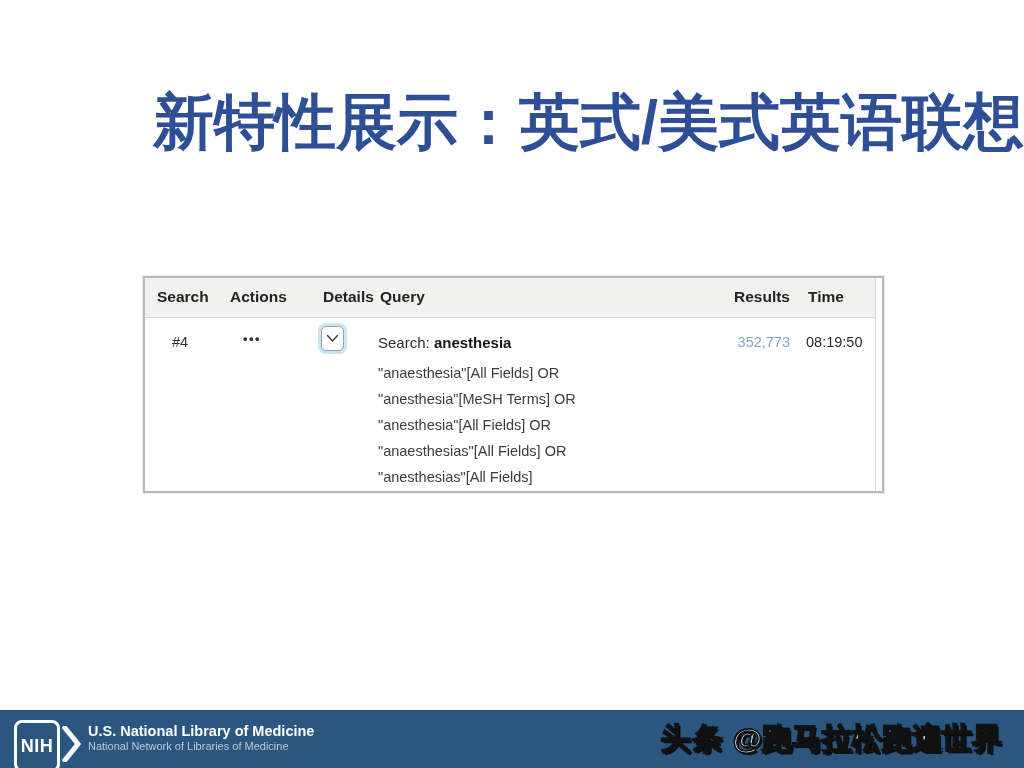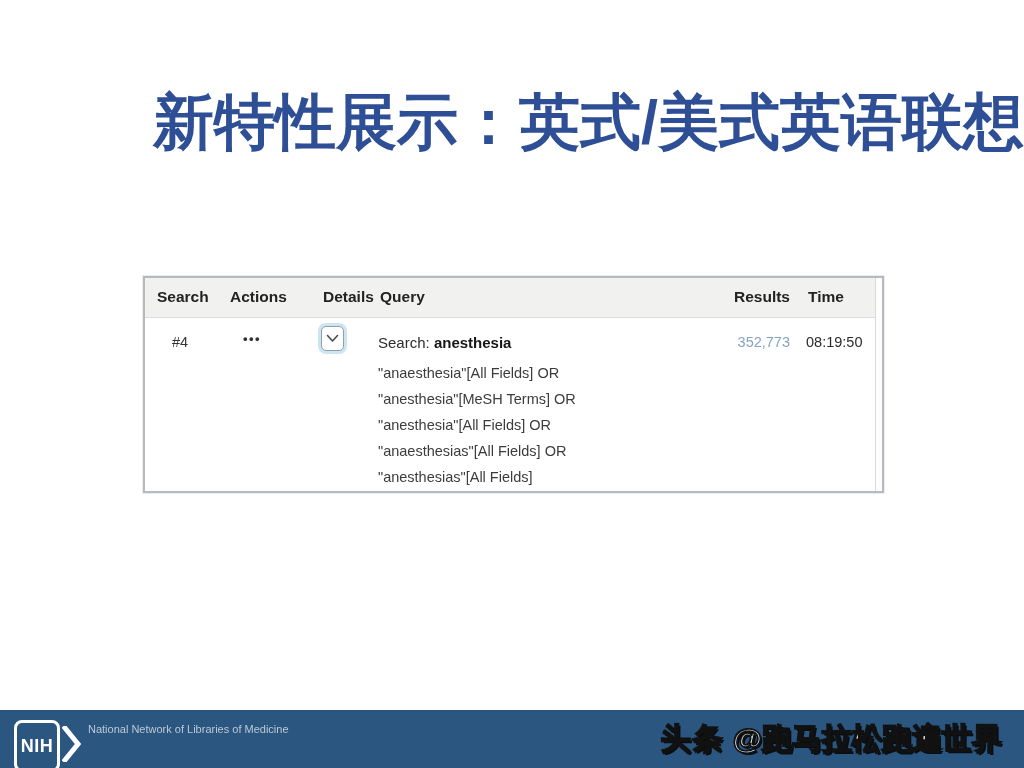--- a/index.html
+++ b/index.html
@@ -147,19 +147,20 @@
 <div class="footer">
   <div class="nih-lockup">
     <span class="nih-box">NIH</span>
     <span class="nih-chevron">
       <svg width="20" height="36" viewBox="0 0 20 36">
         <path d="M3 2 L16 18 L3 34" fill="none" stroke="#ffffff" stroke-width="5" stroke-linecap="square"></path>
       </svg>
     </span>
   </div>
   <div class="org-text">
+    <div class="org-name">U.S. National Library of Medicine</div>
     <div class="org-subtitle">National Network of Libraries of Medicine</div>
   </div>
 
   <div class="watermark">
     <span class="brand">头条</span><span>@跑马拉松跑遍世界</span>
   </div>
 </div>
 
 </body></html>

